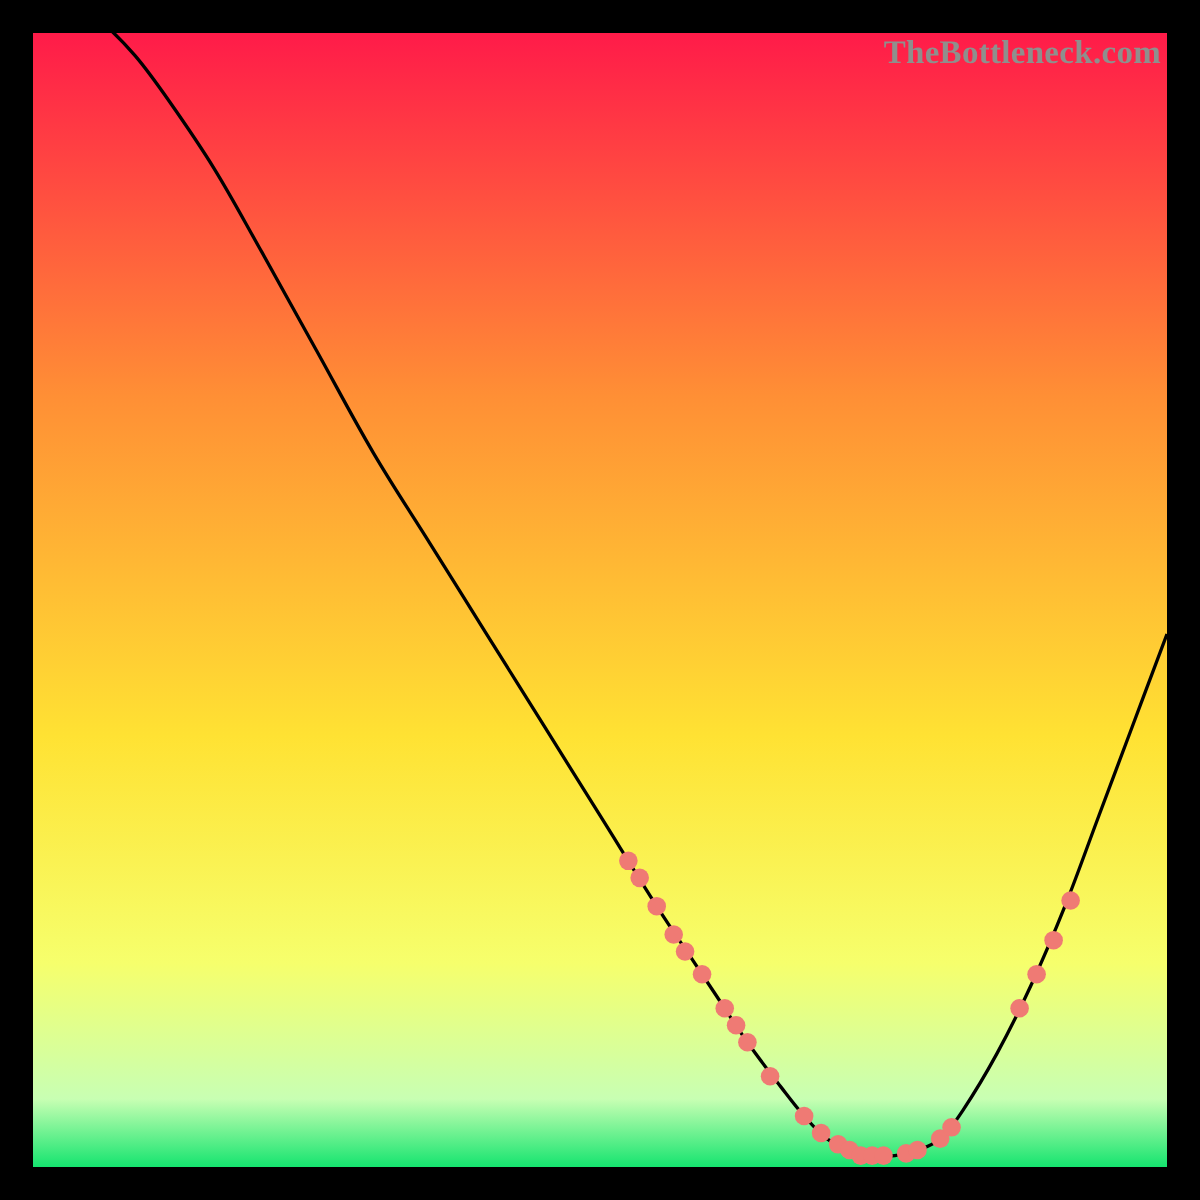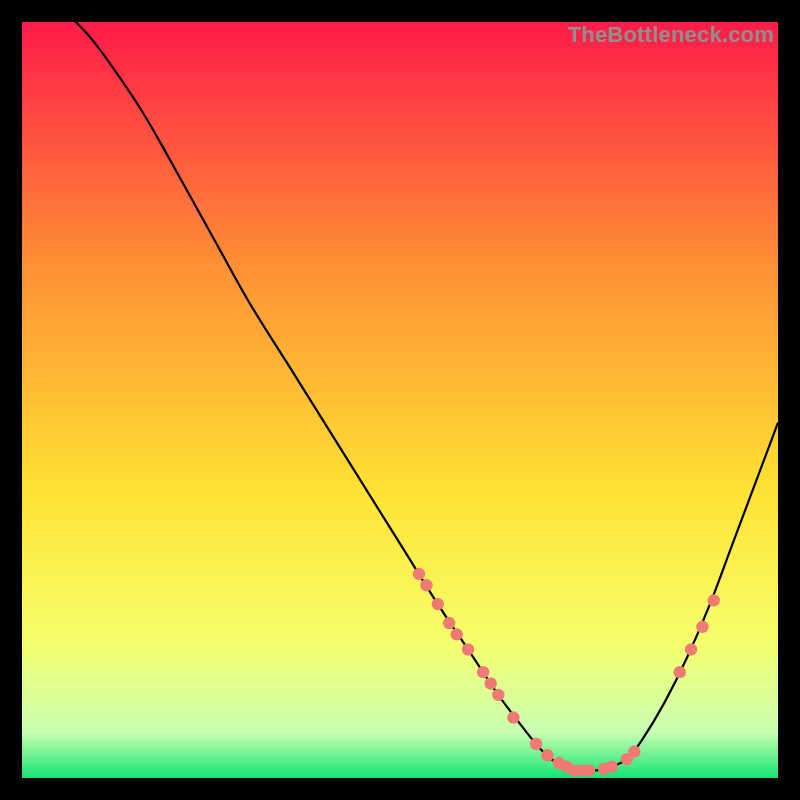--- a/index.html
+++ b/index.html
@@ -22,21 +22,21 @@
     position: absolute;
     left: 0;
     top: 0;
     width: 756px;
     height: 756px;
   }
   .watermark {
     position: absolute;
     top: 0px;
     right: 4px;
-    font-family: Liberation Sans, sans-serif;
+    font-family: Liberation Serif, serif;
     font-size: 22px;
     font-weight: 600;
     color: #8f8f8d;
     letter-spacing: 0.2px;
   }
 </style>
 </head>
 <body>
 
 <div class="frame">

